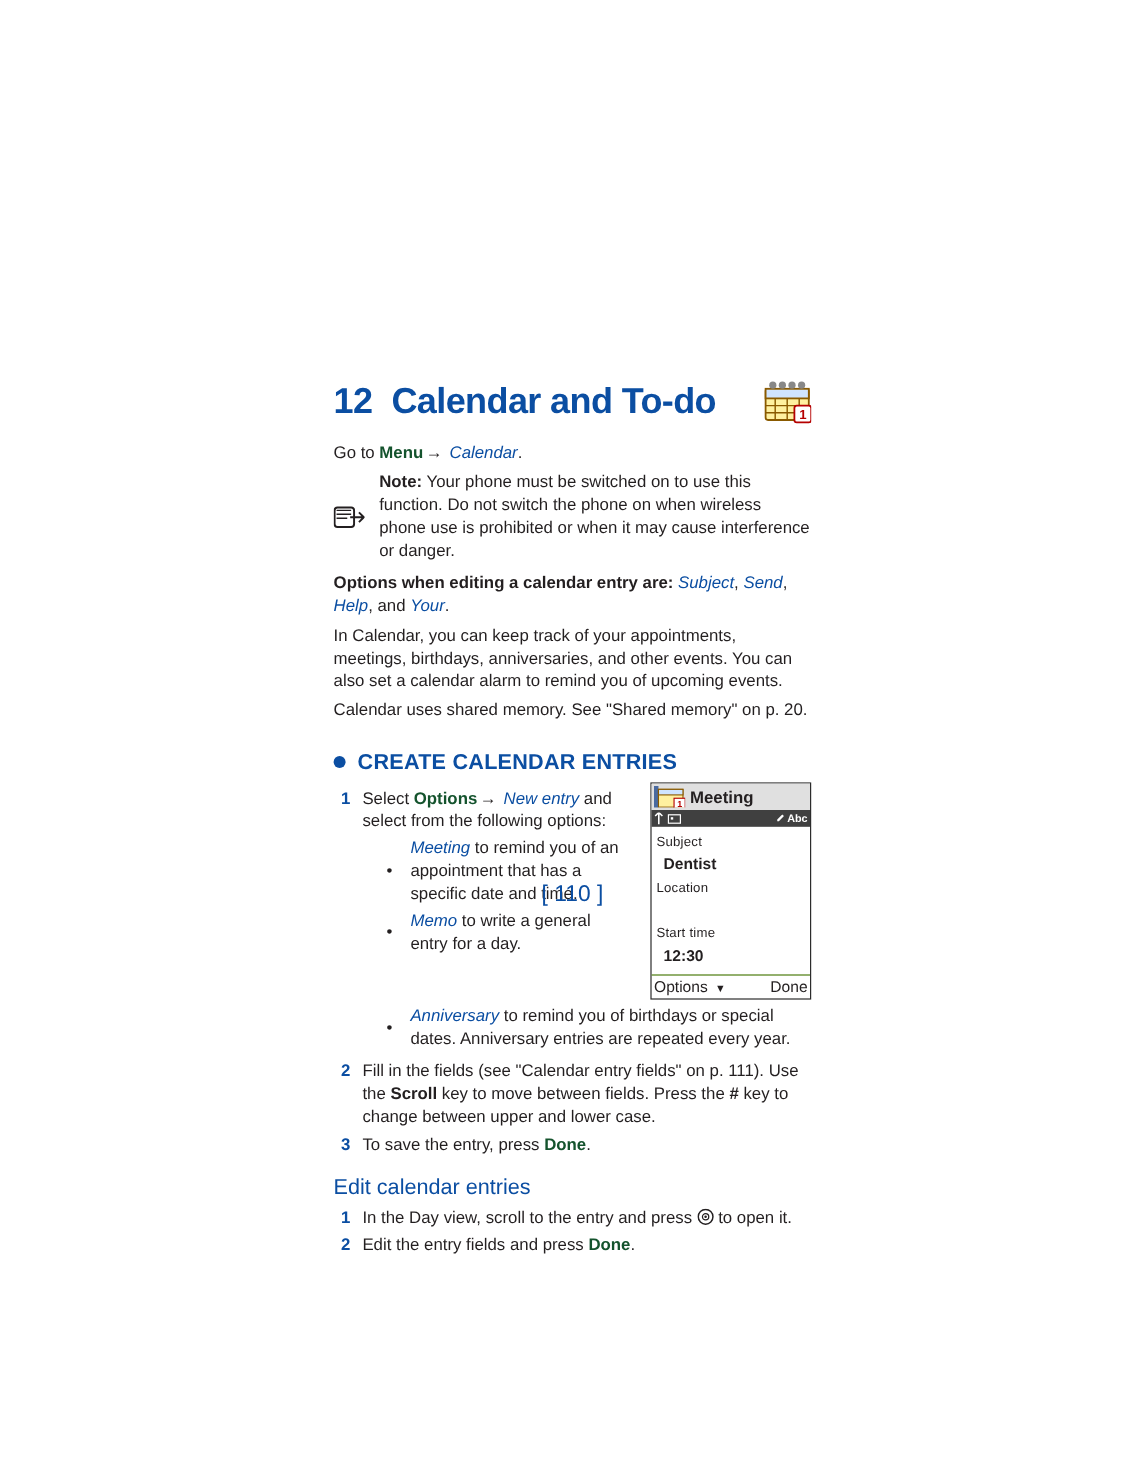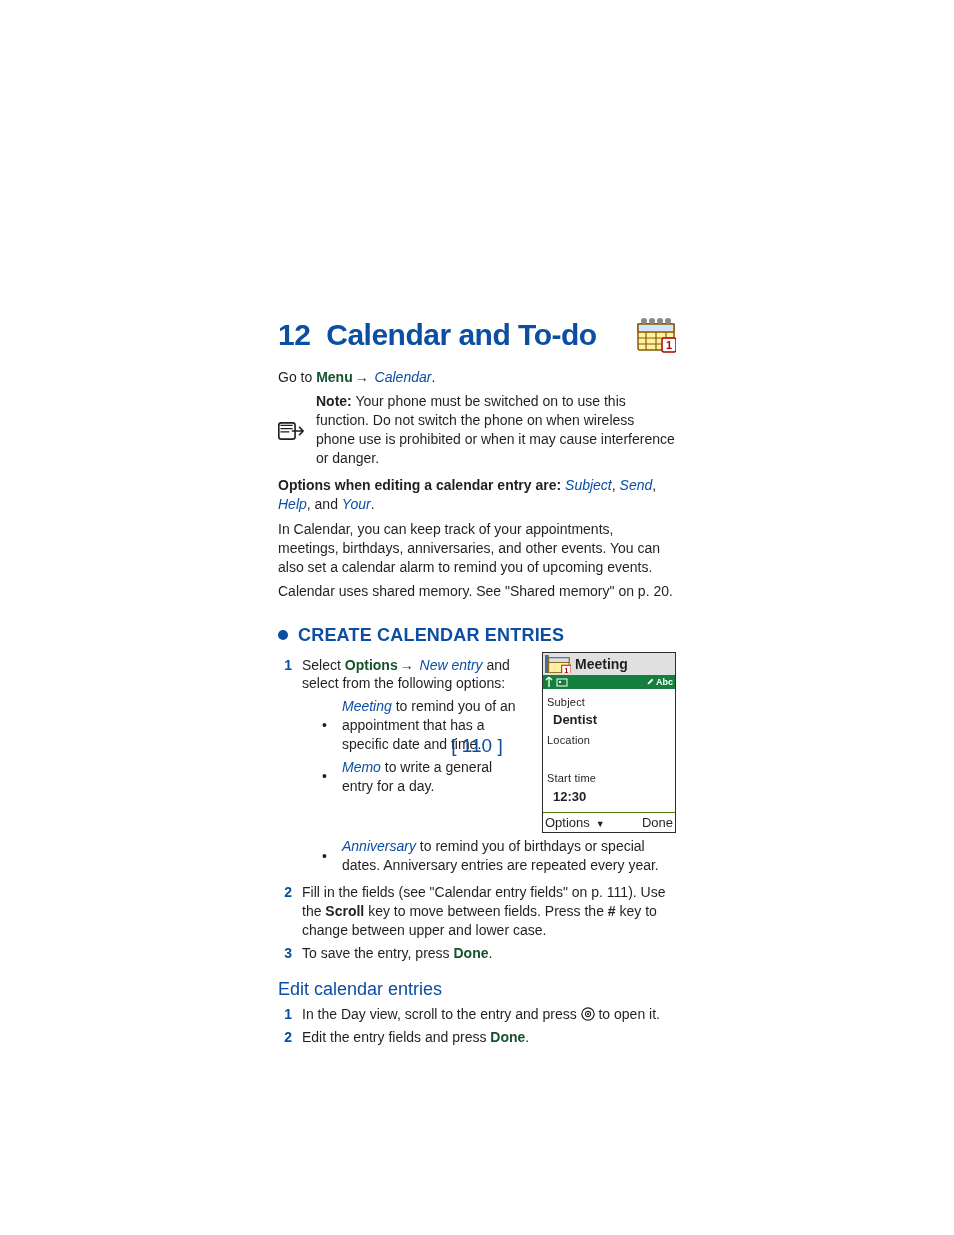--- a/index.html
+++ b/index.html
@@ -171,21 +171,21 @@
     align-items: center;
     background: #e0e0e0;
     padding: 2px 2px 1px 2px;
     font-weight: 700;
     font-size: 14px;
     height: 22px;
     box-sizing: border-box;
   }
   .phone-title .mini-cal { width: 26px; margin-right: 4px; }
   .phone-status {
-    background: #15803d;
+    background: #404040;
     color: #fff;
     height: 14px;
     display: flex;
     align-items: center;
     justify-content: space-between;
     padding: 0 2px;
     font-size: 9px;
   }
   .phone-status .left-ico { display:flex; gap:3px; align-items:center; }
   .phone-status .right-ico { font-weight:700; }

